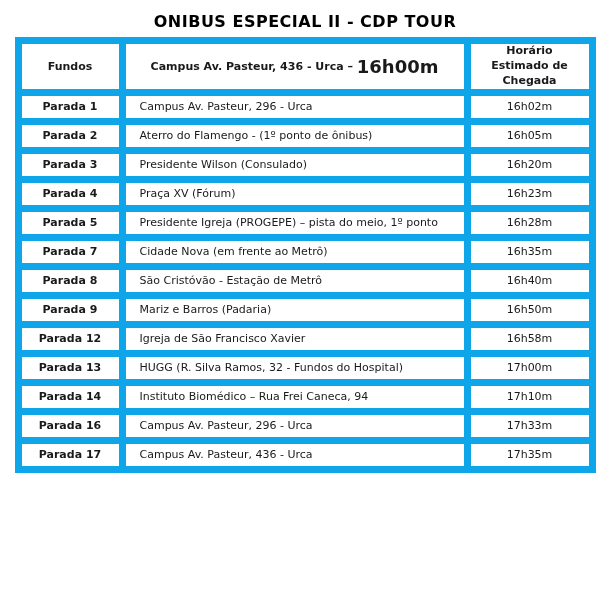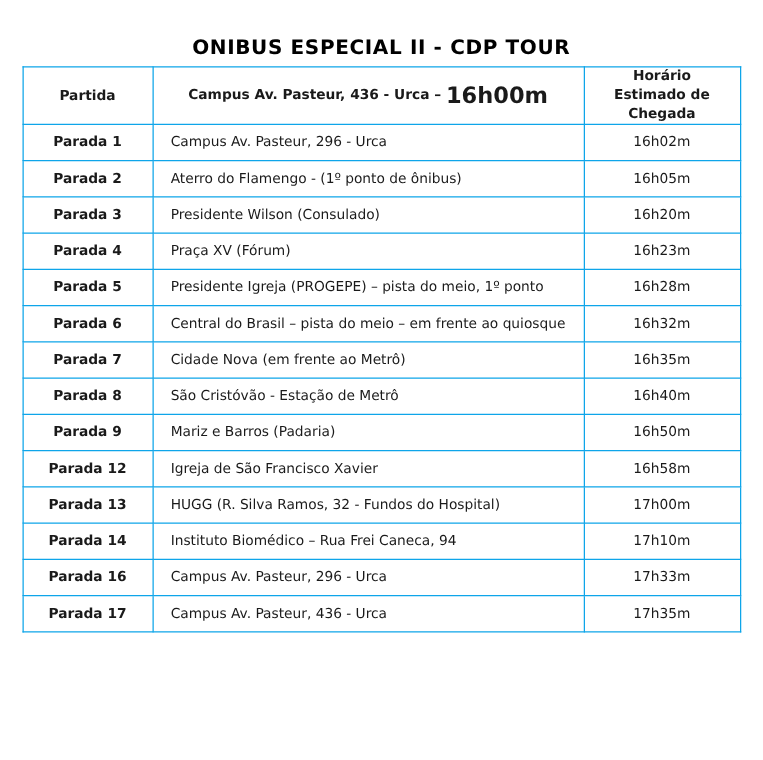--- a/index.html
+++ b/index.html
@@ -10,32 +10,32 @@
     background: #ffffff;
     font-family: "DejaVu Sans", "Liberation Sans", sans-serif;
     color: #000000;
     overflow: hidden;
   }
   .title {
     text-align: center;
     font-size: 16px;
     font-weight: bold;
     letter-spacing: 0.5px;
-    padding-top: 28px;
+    padding-top: 12px;
     margin: 0 0 6px 0;
     color: #000000;
   }
   table.schedule {
     border-collapse: collapse;
     margin: 0 auto;
     width: 574px;
     table-layout: fixed;
   }
   table.schedule th, table.schedule td {
-    border: 1px solid #0ea5e9;
+    border: 7px solid #0ea5e9;
     font-size: 11px;
     color: #1a1a1a;
     background: #ffffff;
     vertical-align: middle;
   }
   col.c1 { width: 104px; }
   col.c2 { width: 345px; }
   col.c3 { width: 125px; }
   th.h-partida {
     font-weight: bold;
@@ -89,21 +89,21 @@
   <h1 class="title">ONIBUS ESPECIAL II - CDP TOUR</h1>
 
   <table class="schedule">
     <colgroup>
       <col class="c1">
       <col class="c2">
       <col class="c3">
     </colgroup>
     <thead>
       <tr>
-        <th class="h-partida">Partida</th>
+        <th class="h-partida">Fundos</th>
         <th class="h-route"><span>Campus Av. Pasteur, 436 - Urca – </span><span class="big-time">16h00m</span></th>
         <th class="h-arrival">Horário Estimado de Chegada</th>
       </tr>
     </thead>
     <tbody>
         <tr>
           <td class="stop">Parada 1</td>
           <td class="loc">Campus Av. Pasteur, 296 - Urca</td>
           <td class="time">16h02m</td>
         </tr>
@@ -119,25 +119,20 @@
         </tr>
         <tr>
           <td class="stop">Parada 4</td>
           <td class="loc">Praça XV (Fórum)</td>
           <td class="time">16h23m</td>
         </tr>
         <tr>
           <td class="stop">Parada 5</td>
           <td class="loc">Presidente Igreja (PROGEPE) – pista do meio, 1º ponto</td>
           <td class="time">16h28m</td>
-        </tr>
-        <tr>
-          <td class="stop">Parada 6</td>
-          <td class="loc">Central do Brasil – pista do meio – em frente ao quiosque</td>
-          <td class="time">16h32m</td>
         </tr>
         <tr>
           <td class="stop">Parada 7</td>
           <td class="loc">Cidade Nova (em frente ao Metrô)</td>
           <td class="time">16h35m</td>
         </tr>
         <tr>
           <td class="stop">Parada 8</td>
           <td class="loc">São Cristóvão - Estação de Metrô</td>
           <td class="time">16h40m</td>

